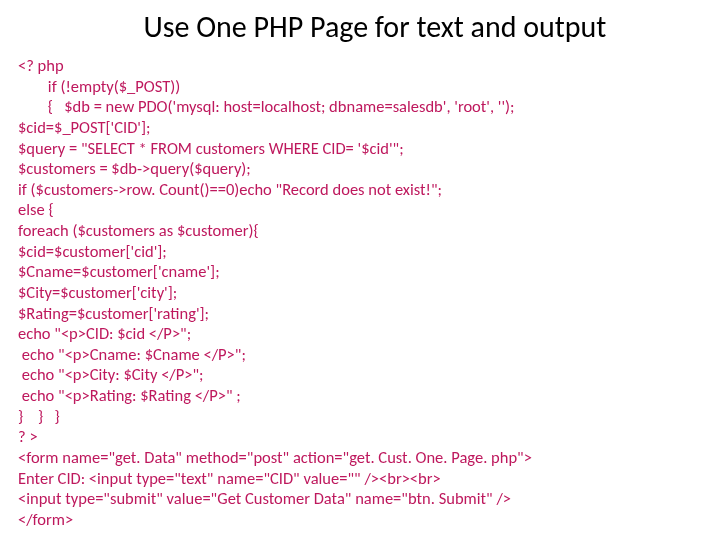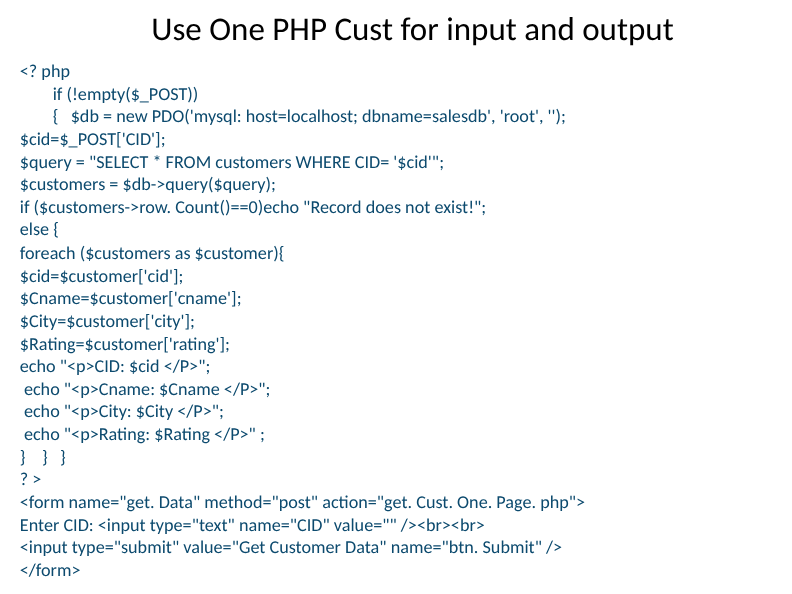--- a/index.html
+++ b/index.html
@@ -16,29 +16,29 @@
       font-weight: 400;
       color: #000;
       text-align: center;
       margin-bottom: 10px;
       padding-left: 70px;
       padding-right: 40px;
     }
     .code {
       font-size: 16.5px;
       line-height: 1.25;
-      color: #0c4a6e;
+      color: #be185d;
       font-family: Calibri, "Segoe UI", Arial, sans-serif;
       white-space: pre;
     }
   </style>
 </head>
 <body>
 
-<div class="title">Use One PHP Cust for input and output</div>
+<div class="title">Use One PHP Page for text and output</div>
 <div class="code">&lt;? php
         if (!empty($_POST))
         {   $db = new PDO('mysql: host=localhost; dbname=salesdb', 'root', '');
 $cid=$_POST['CID'];
 $query = "SELECT * FROM customers WHERE CID= '$cid'";
 $customers = $db-&gt;query($query);
 if ($customers-&gt;row. Count()==0)echo "Record does not exist!";
 else {
 foreach ($customers as $customer){
 $cid=$customer['cid'];

